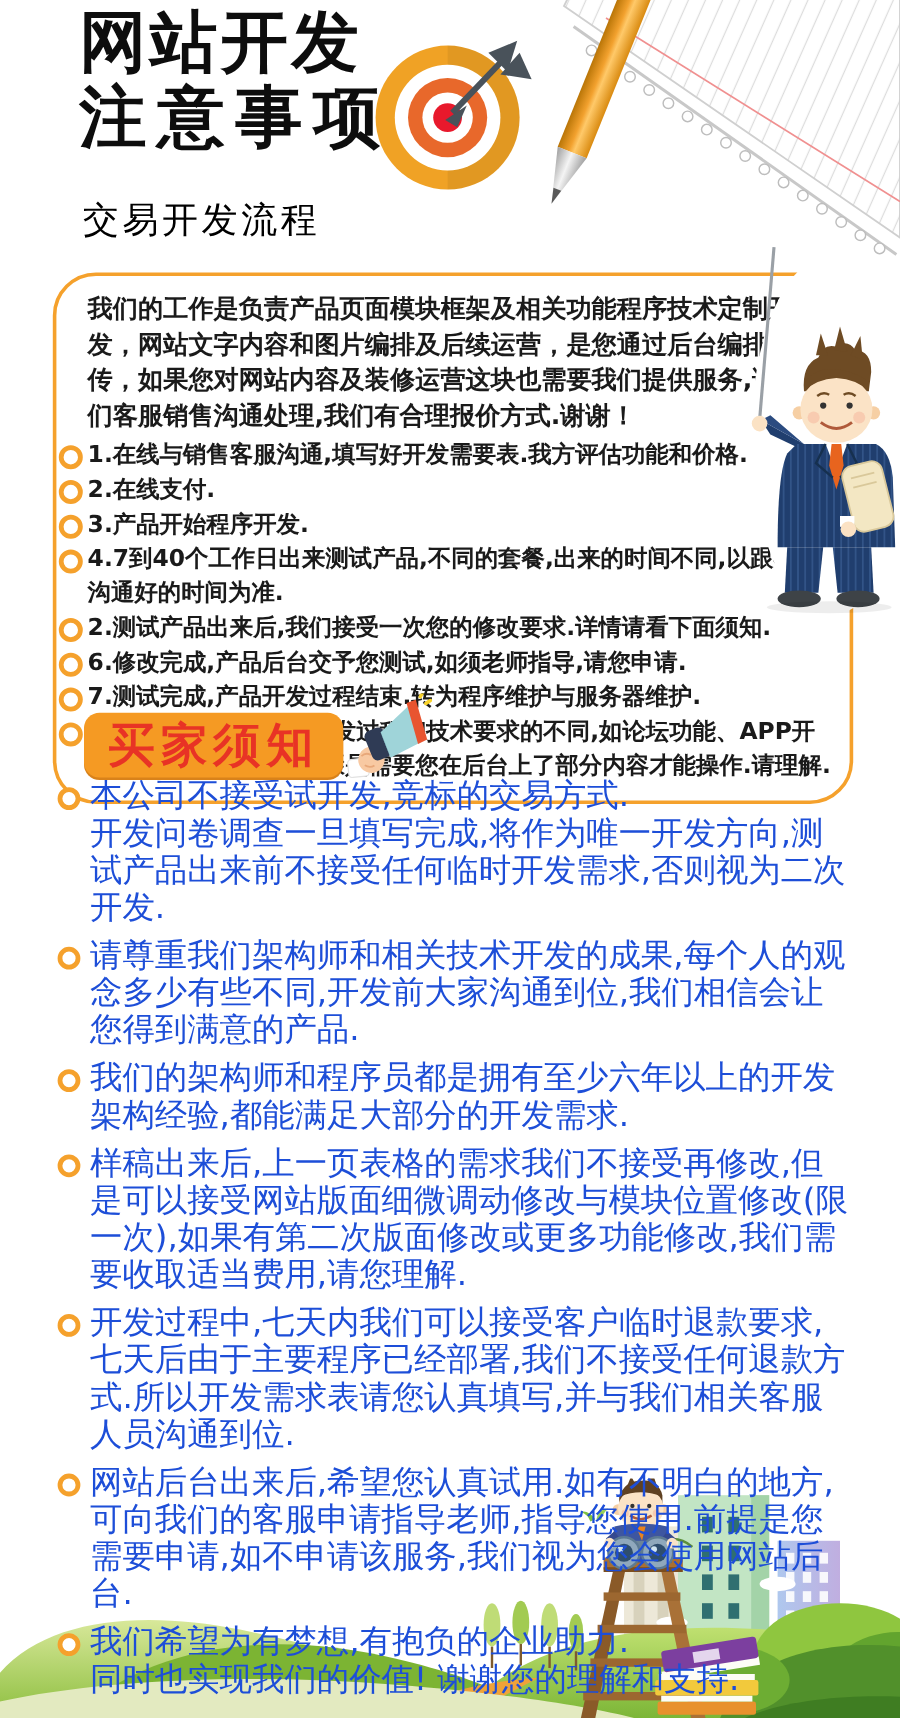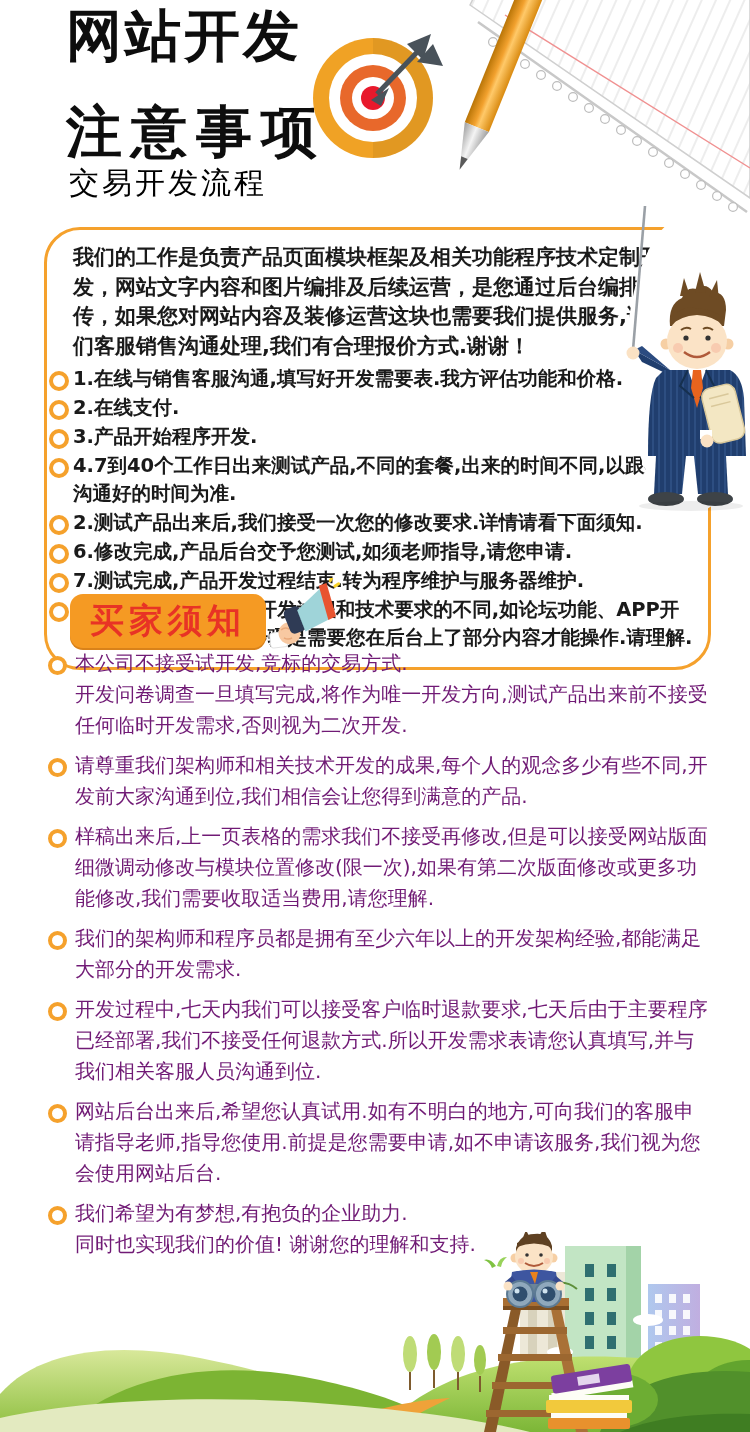--- a/index.html
+++ b/index.html
@@ -2,41 +2,41 @@
 <html><head>
 <meta charset="utf-8">
 <style>
   html,body{margin:0;padding:0;background:#fff;}
   .canvas{position:relative;width:750px;height:1432px;background:#fff;overflow:hidden;
           font-family:"DejaVu Sans","Liberation Sans",sans-serif;color:#1a1a1a;}
   
   .paper-deco{position:absolute;left:415px;top:0;z-index:0;}
   .title{position:absolute;left:66px;top:4px;z-index:2;font-weight:bold;color:#0d0d0d;}
   .title .t1{font-size:56px;line-height:64px;letter-spacing:3px;}
-  .title .t2{font-size:56px;line-height:62px;letter-spacing:9px;margin-top:33px;}
+  .title .t2{font-size:56px;line-height:62px;letter-spacing:9px;}
   .target{position:absolute;left:311px;top:30px;z-index:2;}
   .subtitle{position:absolute;left:69px;top:163px;z-index:2;font-size:30px;letter-spacing:3px;color:#000;font-family:Liberation Mono, monospace;}
   
   .pbox{position:absolute;left:44px;top:227px;width:667px;min-height:333px;box-sizing:border-box;
         border:3px solid #F5A12C;border-radius:36px;padding:13px 12px 14px 26px;background:#fff;z-index:1;}
   .pbox .intro{font-size:21px;font-weight:bold;line-height:29.5px;}
   .pbox ul{list-style:none;margin:4px 0 0 0;padding:0;}
   .pbox li{position:relative;font-size:19.5px;font-weight:bold;line-height:28px;margin:1px 0;max-width:625px;}
   .ring{position:absolute;left:-24px;top:6px;width:12px;height:12px;border:4px solid #F5A12C;border-radius:50%;background:#fff;}
   .presenter{position:absolute;left:596px;top:198px;z-index:3;}
   
   .banner{position:absolute;left:70px;top:594px;z-index:2;display:flex;align-items:flex-start;}
   .banner-pill{background:#F59A23;border-radius:13px;padding:2px 20px;height:50px;display:flex;align-items:center;
-               font-size:34px;font-weight:bold;color:#E83325;letter-spacing:5px;box-shadow:0 2px 0 #d9821a;}
+               font-size:39px;font-weight:bold;color:#E83325;letter-spacing:5px;box-shadow:0 2px 0 #d9821a;}
   .megaphone{margin-left:-6px;margin-top:-16px;}
   
   .notice{position:absolute;left:48px;top:648px;width:664px;z-index:1;}
   .notice ul{list-style:none;margin:0;padding:0;}
-  .notice li{position:relative;padding-left:27px;font-size:20px;line-height:31px;margin-bottom:9px;
-             white-space:pre-line;color:#701a75;}
+  .notice li{position:relative;padding-left:27px;font-size:27px;line-height:31px;margin-bottom:9px;
+             white-space:pre-line;color:#1d4ed8;}
   .notice .ring{left:0;top:8px;width:11px;height:11px;}
   .notice li:nth-child(7){margin-bottom:17px;}
   
   .scene{position:absolute;left:0;top:1232px;z-index:0;}
 </style>
 </head>
 <body>
 
 <div class="canvas">
 
@@ -193,22 +193,22 @@
         </g>
       </g>
     </svg>
   </div>
 
   <div class="notice">
     <ul>
       <li><span class="ring"></span><span>本公司不接受试开发,竞标的交易方式.
 开发问卷调查一旦填写完成,将作为唯一开发方向,测试产品出来前不接受任何临时开发需求,否则视为二次开发.</span></li>
       <li><span class="ring"></span><span>请尊重我们架构师和相关技术开发的成果,每个人的观念多少有些不同,开发前大家沟通到位,我们相信会让您得到满意的产品.</span></li>
+      <li><span class="ring"></span><span>我们的架构师和程序员都是拥有至少六年以上的开发架构经验,都能满足大部分的开发需求.</span></li>
       <li><span class="ring"></span><span>样稿出来后,上一页表格的需求我们不接受再修改,但是可以接受网站版面细微调动修改与模块位置修改(限一次),如果有第二次版面修改或更多功能修改,我们需要收取适当费用,请您理解.</span></li>
-      <li><span class="ring"></span><span>我们的架构师和程序员都是拥有至少六年以上的开发架构经验,都能满足大部分的开发需求.</span></li>
       <li><span class="ring"></span><span>开发过程中,七天内我们可以接受客户临时退款要求,七天后由于主要程序已经部署,我们不接受任何退款方式.所以开发需求表请您认真填写,并与我们相关客服人员沟通到位.</span></li>
       <li><span class="ring"></span><span>网站后台出来后,希望您认真试用.如有不明白的地方,可向我们的客服申请指导老师,指导您使用.前提是您需要申请,如不申请该服务,我们视为您会使用网站后台.</span></li>
       <li><span class="ring"></span><span>我们希望为有梦想,有抱负的企业助力.
 同时也实现我们的价值! 谢谢您的理解和支持.</span></li>
     </ul>
   </div>
 
   <svg class="scene" width="750" height="200" viewBox="0 0 750 200">
     <defs>
       <linearGradient id="gHillL" x1="0" y1="0" x2="0" y2="1">

